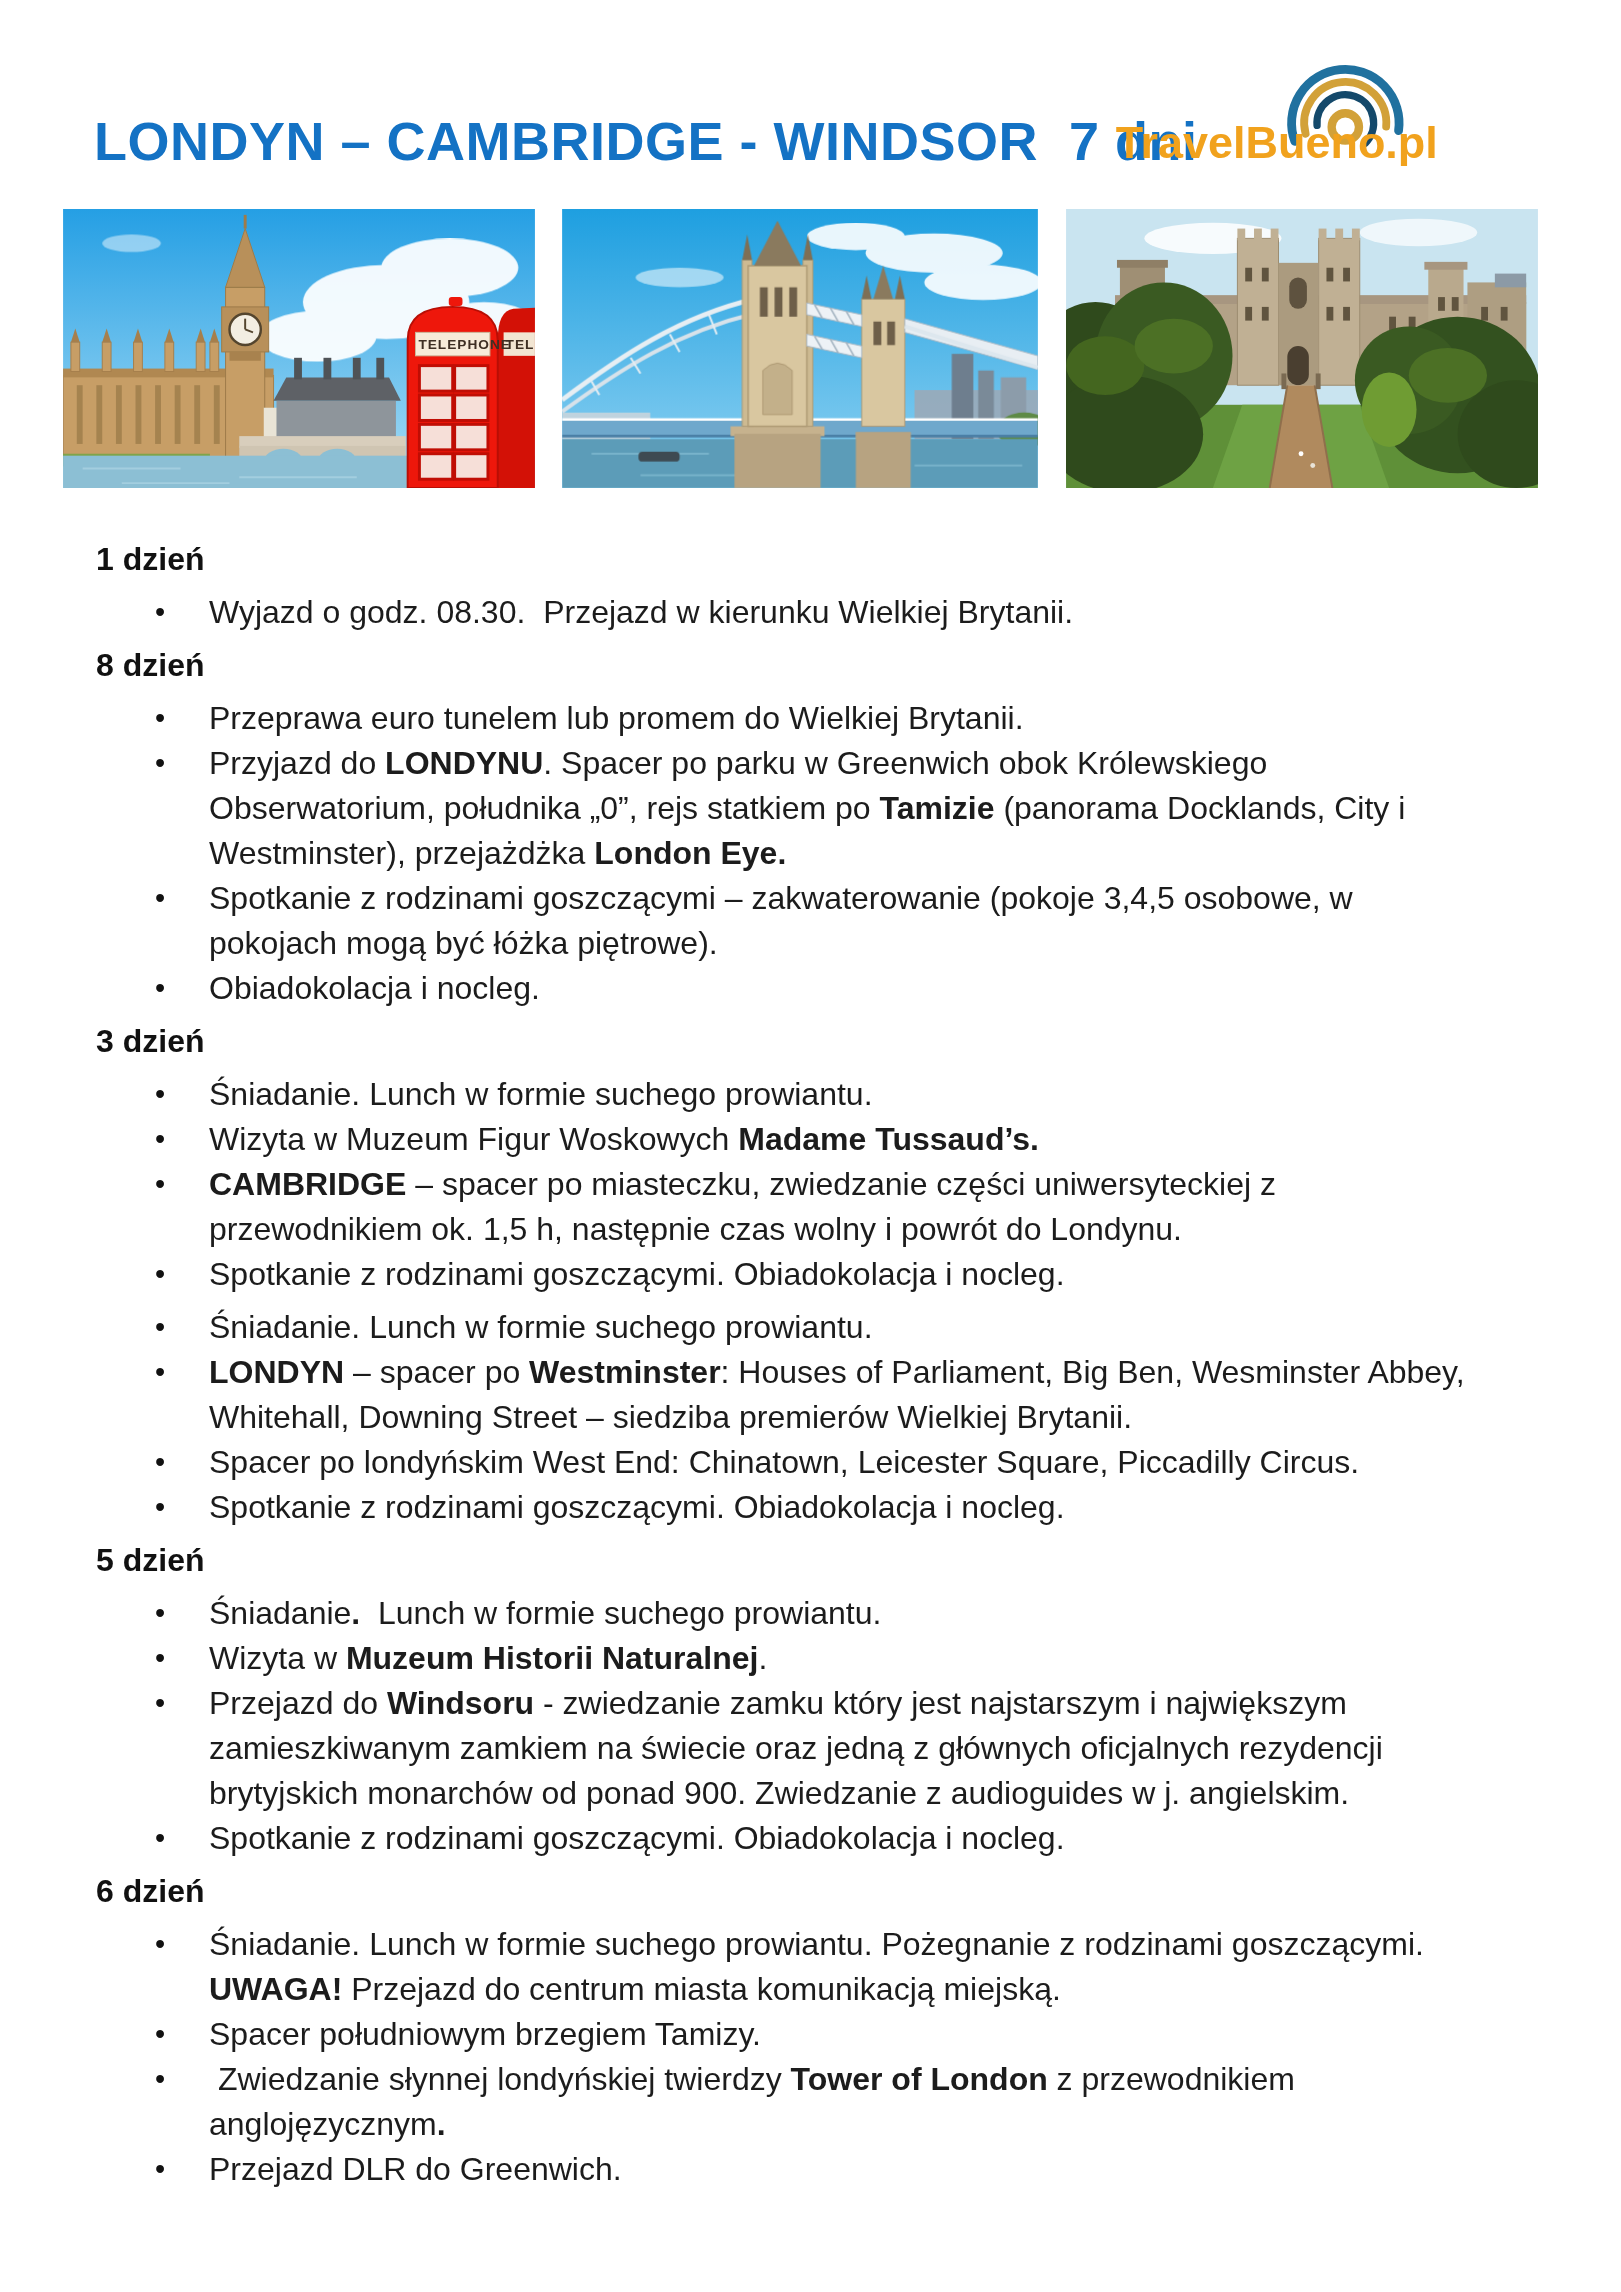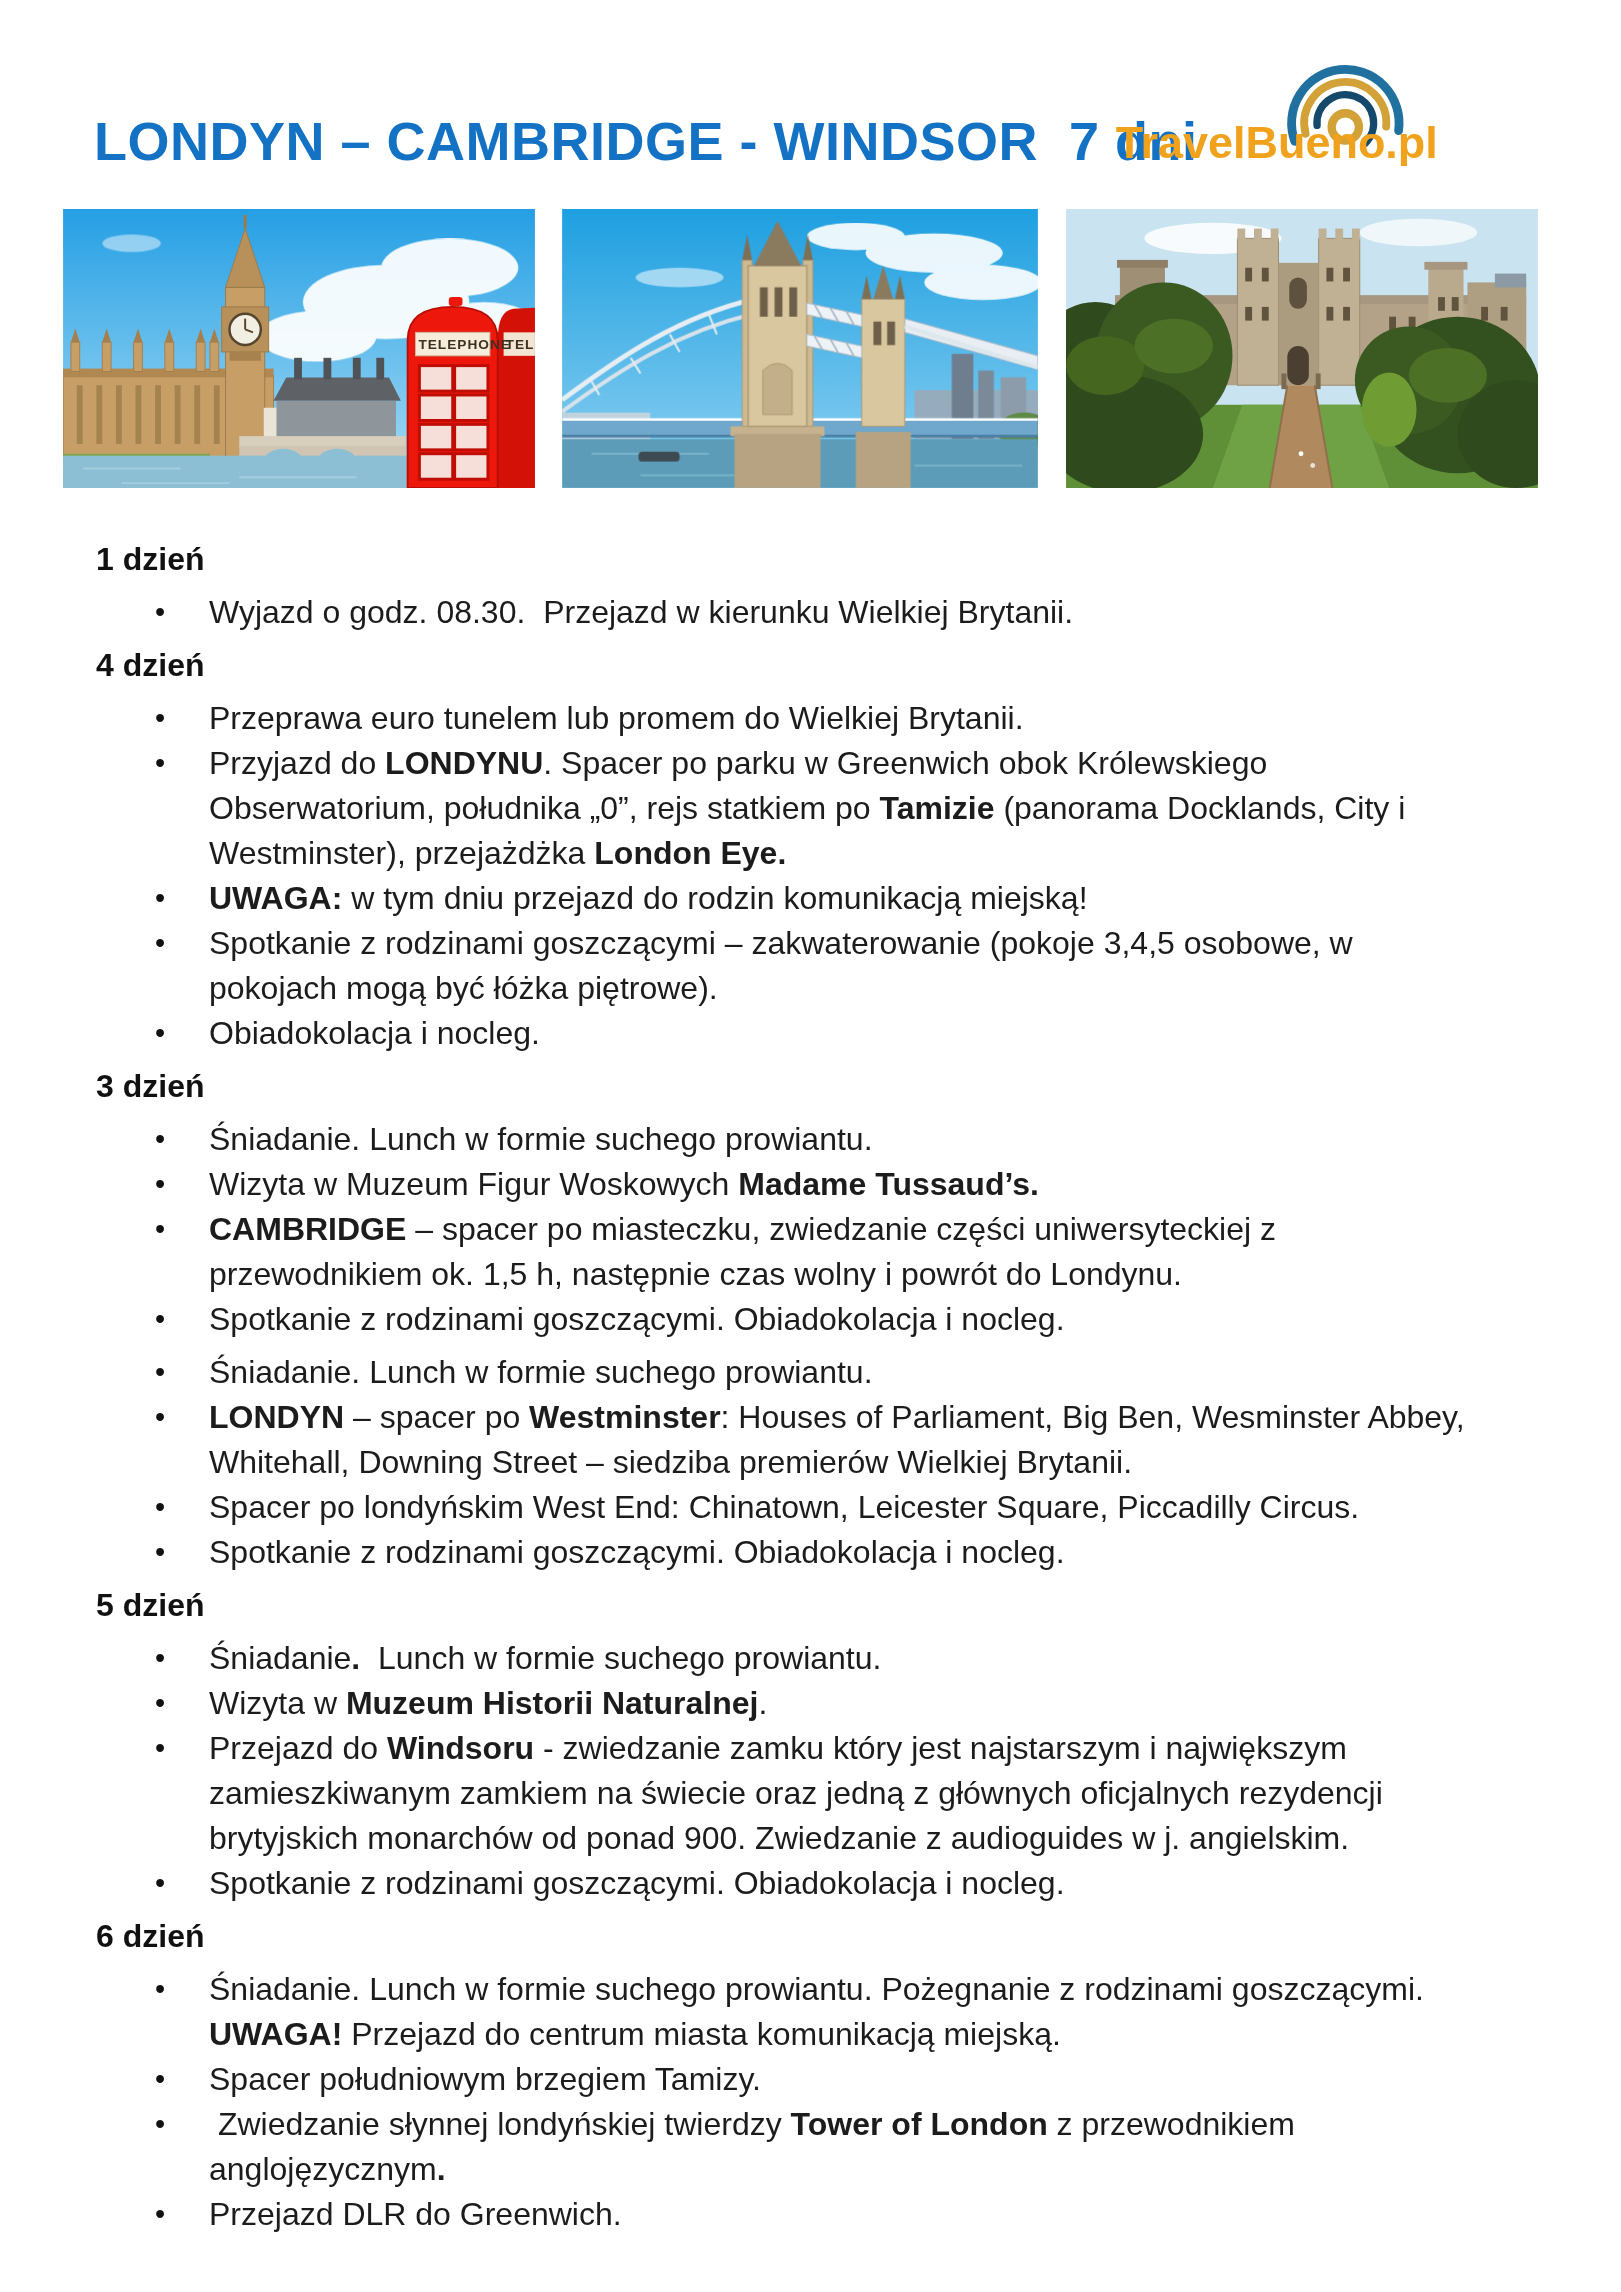--- a/index.html
+++ b/index.html
@@ -332,25 +332,24 @@
     </svg>
   </div>
 
 </div>
 
 <div class="itinerary">
     <div class="day-label">1 dzień</div>
     <ul>
       <li><span>Wyjazd o godz. 08.30.  Przejazd w kierunku Wielkiej Brytanii.</span></li>
     </ul>
-    <div class="day-label">4 dzień</div>
+    <div class="day-label">8 dzień</div>
     <ul>
       <li><span>Przeprawa euro tunelem lub promem do Wielkiej Brytanii.</span></li>
       <li><span>Przyjazd do </span><span class="b">LONDYNU</span><span>. Spacer po parku w Greenwich obok Królewskiego Obserwatorium, południka „0”, rejs statkiem po </span><span class="b">Tamizie</span><span> (panorama Docklands, City i Westminster), przejażdżka </span><span class="b">London Eye.</span></li>
-      <li><span class="b">UWAGA:</span><span> w tym dniu przejazd do rodzin komunikacją miejską!</span></li>
       <li><span>Spotkanie z rodzinami goszczącymi – zakwaterowanie (pokoje 3,4,5 osobowe, w pokojach mogą być łóżka piętrowe).</span></li>
       <li><span>Obiadokolacja i nocleg.</span></li>
     </ul>
     <div class="day-label">3 dzień</div>
     <ul>
       <li><span>Śniadanie. Lunch w formie suchego prowiantu.</span></li>
       <li><span>Wizyta w Muzeum Figur Woskowych </span><span class="b">Madame Tussaud’s.</span></li>
       <li><span class="b">CAMBRIDGE</span><span> – spacer po miasteczku, zwiedzanie części uniwersyteckiej z przewodnikiem ok. 1,5 h, następnie czas wolny i powrót do Londynu.</span></li>
       <li><span>Spotkanie z rodzinami goszczącymi. Obiadokolacja i nocleg.</span></li>
     </ul>

